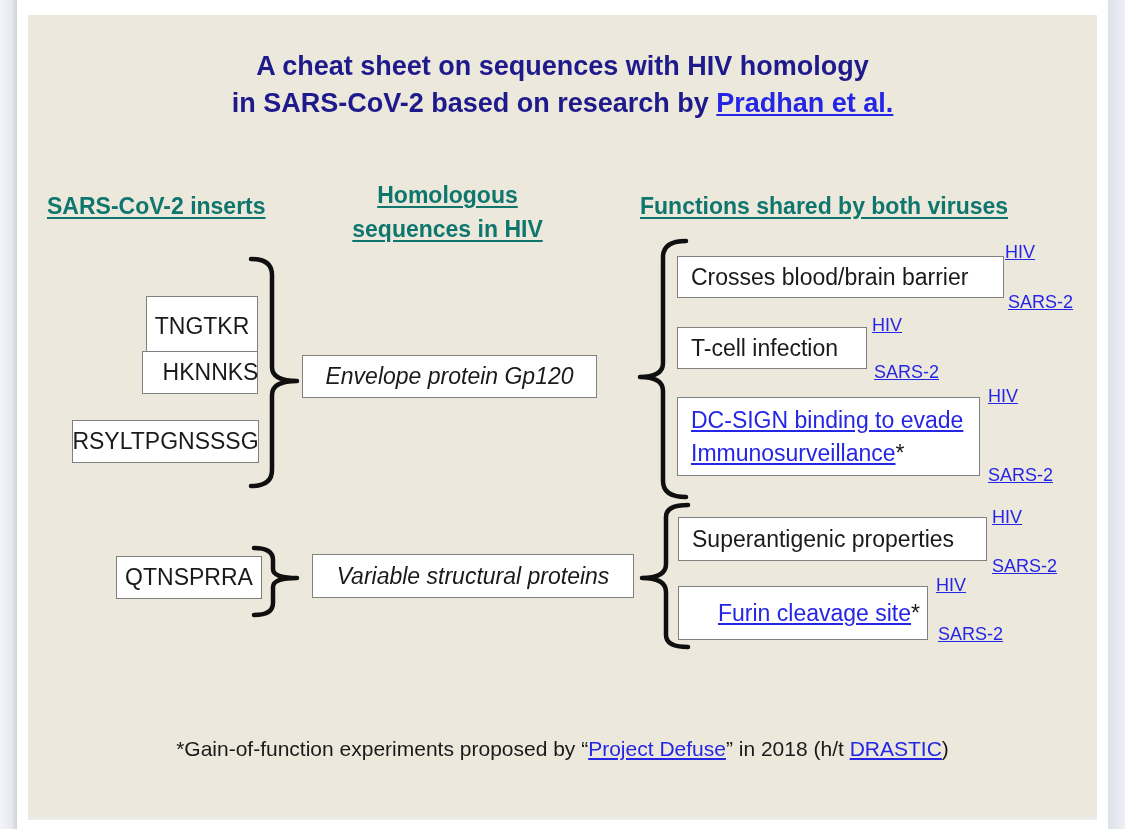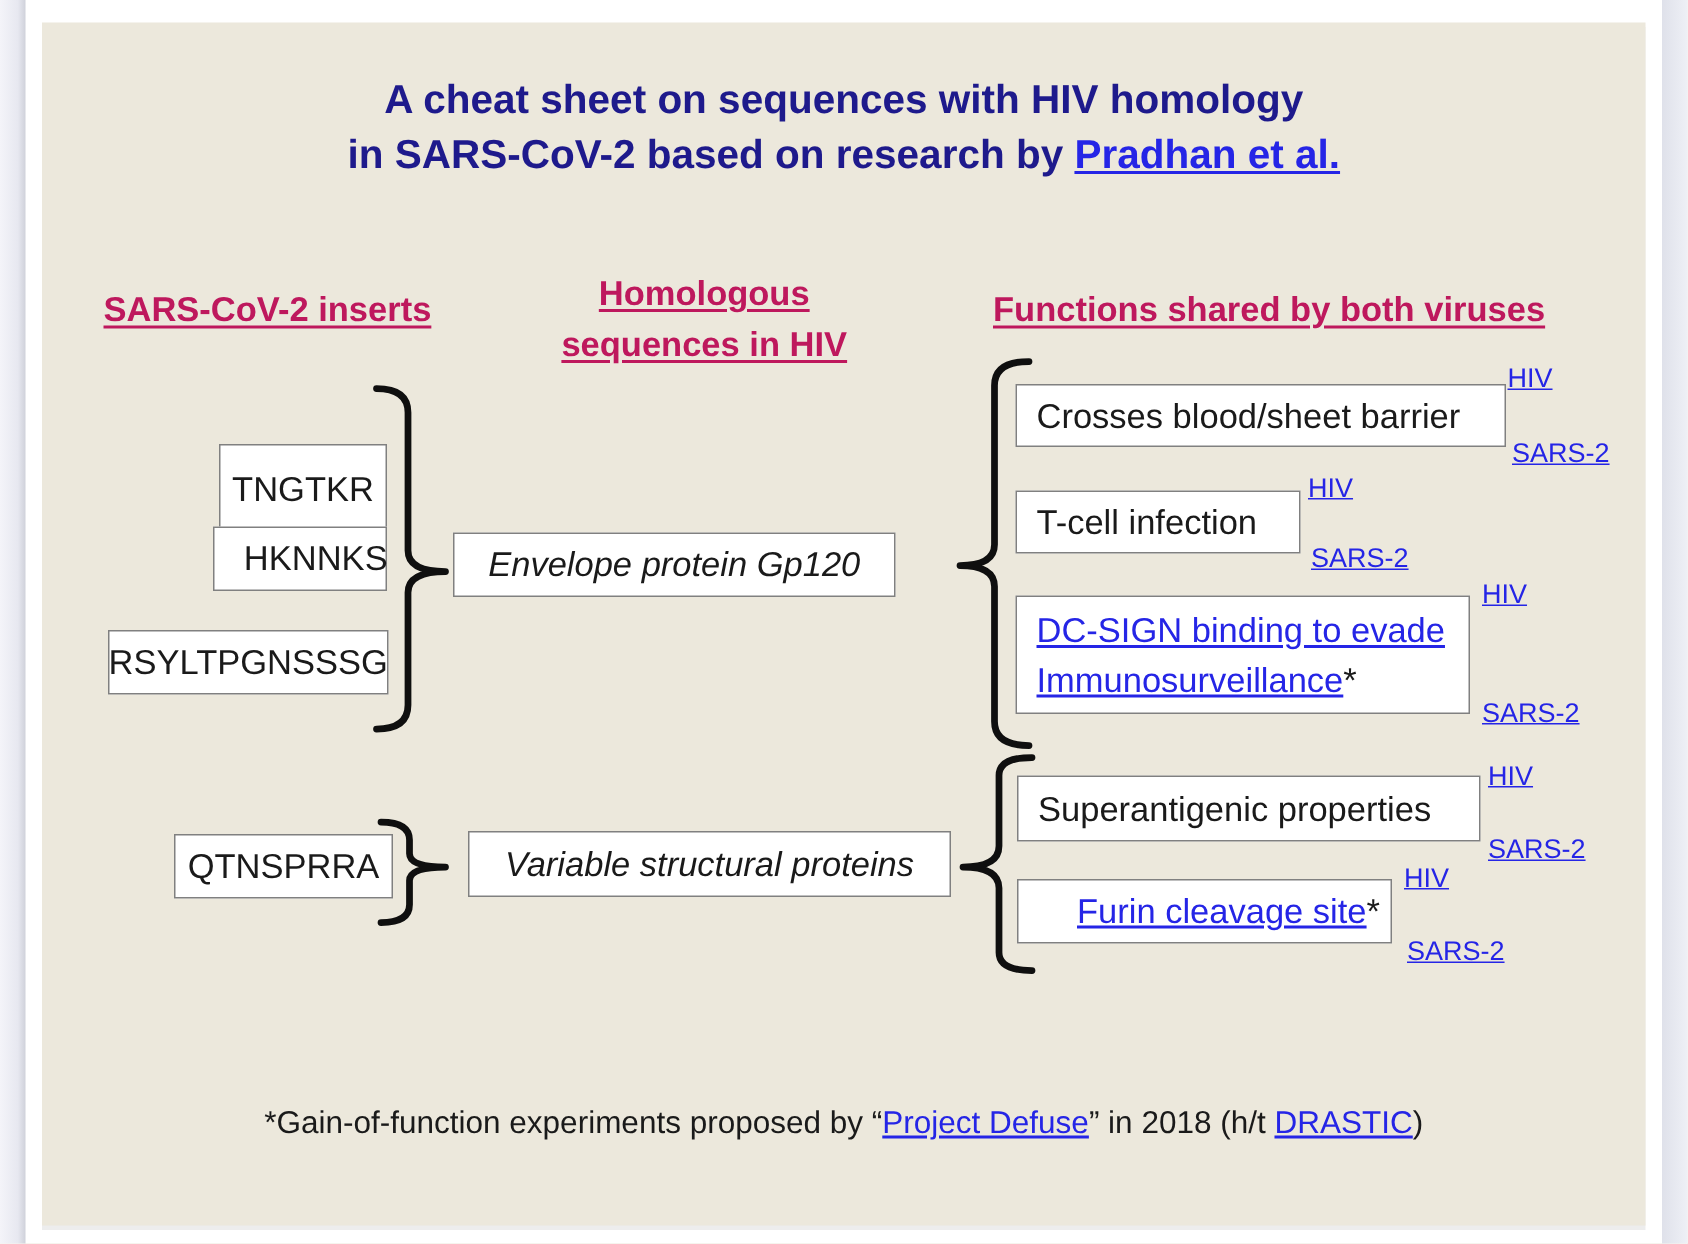--- a/index.html
+++ b/index.html
@@ -20,22 +20,22 @@
   }
 
   .title {
     position:absolute; top:33px; left:0; width:100%;
     text-align:center; font-size:27px; font-weight:bold; line-height:37px;
     color:var(--title);
   }
   .lnk { color:var(--link); text-decoration:underline; cursor:pointer; }
 
   .hdr {
-    position:absolute; font-size:23px; font-weight:bold; color:#be185d;
-    text-decoration:underline; text-underline-offset:3px; line-height:34px;margin-left:22px;
+    position:absolute; font-size:23px; font-weight:bold; color:#0f766e;
+    text-decoration:underline; text-underline-offset:3px; line-height:34px;
   }
   .hdr.center { text-align:center;text-decoration:underline; }
 
   .box {
     position:absolute; box-sizing:border-box;
     background:#ffffff; border:1px solid var(--box_border);
     display:flex; align-items:center; justify-content:center;
     font-size:23px; color:var(--text); white-space:nowrap;
   }
   .box.left-align { justify-content:flex-start; padding-left:13px; }
@@ -75,40 +75,40 @@
     <div>sequences in HIV</div>
   </div>
   <div class="hdr" style="left:612px; top:174px;">Functions shared by both viruses</div>
 
   <div class="box" style="left:118px; top:281px; width:112px; height:60px;">TNGTKR</div>
   <div class="box" style="left:114px; top:336px; width:116px; height:43px;padding-left:21px;">HKNNKS</div>
   <div class="box" style="left:44px;  top:405px; width:187px; height:43px;">RSYLTPGNSSSG</div>
 
   <div class="box italic" style="left:274px; top:340px; width:295px; height:43px;">Envelope protein Gp120</div>
 
-  <div class="box left-align" style="left:649px; top:241px; width:327px; height:42px;">Crosses blood/sheet barrier</div>
+  <div class="box left-align" style="left:649px; top:241px; width:327px; height:42px;">Crosses blood/brain barrier</div>
   <div class="box left-align two-line" style="left:649px; top:382px; width:303px; height:79px;">
     <span class="lnk">DC-SIGN binding to evade</span>
     <span><span class="lnk">Immunosurveillance</span><span class="blacknote">*</span></span>
   </div>
   <div class="box left-align" style="left:649px; top:312px; width:190px; height:42px;">T-cell infection</div>
 
   <div class="ref" style="left:977px; top:227px;">HIV</div>
   <div class="ref" style="left:980px; top:277px;">SARS-2</div>
   <div class="ref" style="left:844px; top:300px;">HIV</div>
   <div class="ref" style="left:846px; top:347px;">SARS-2</div>
   <div class="ref" style="left:960px; top:371px;">HIV</div>
   <div class="ref" style="left:960px; top:450px;">SARS-2</div>
 
   <div class="box" style="left:88px; top:541px; width:146px; height:43px;">QTNSPRRA</div>
 
   <div class="box italic" style="left:284px; top:539px; width:322px; height:44px;">Variable structural proteins</div>
 
   <div class="box left-align" style="left:650px; top:502px; width:309px; height:44px;">Superantigenic properties</div>
-  <div class="box left-align" style="left:650px; top:571px; width:250px; height:43px;padding-left:39px;">
+  <div class="box left-align" style="left:650px; top:571px; width:250px; height:54px;padding-left:39px;">
     <span class="lnk">Furin cleavage site</span>
       <span class="blacknote">*</span>
   </div>
 
   <div class="ref" style="left:964px; top:492px;">HIV</div>
   <div class="ref" style="left:964px; top:541px;">SARS-2</div>
   <div class="ref" style="left:908px; top:560px;">HIV</div>
   <div class="ref" style="left:910px; top:609px;">SARS-2</div>
 
   <svg class="braces" viewBox="0 0 1069 802">

